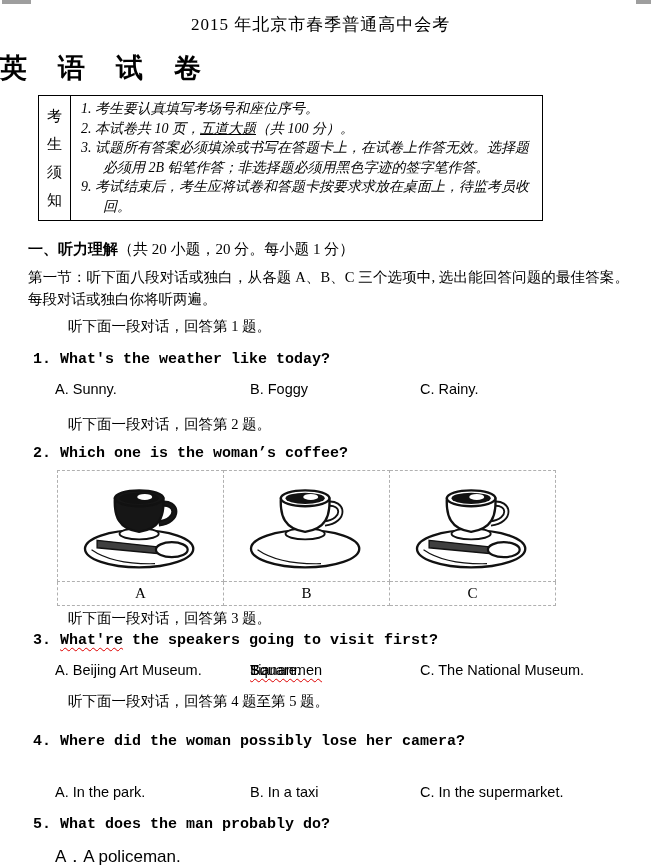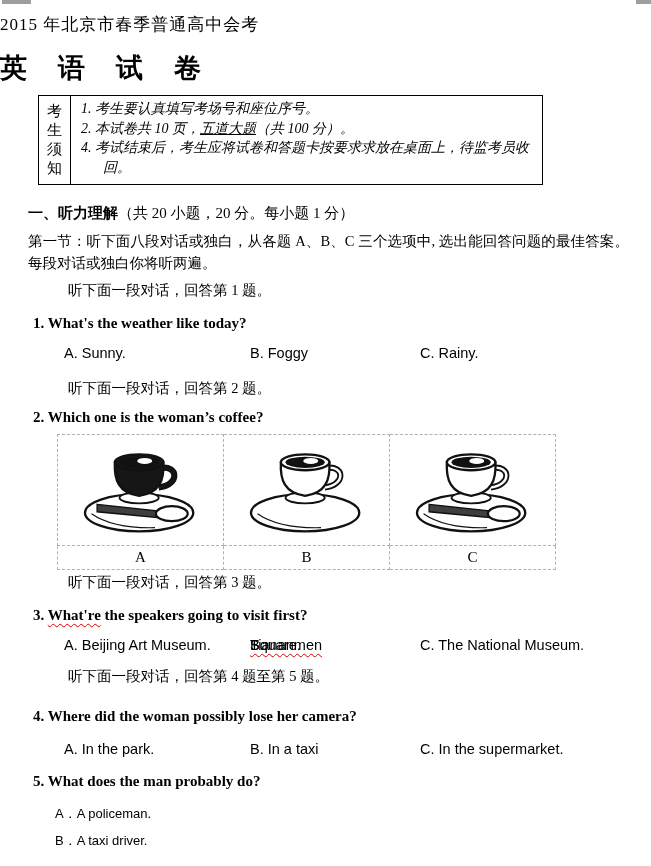--- a/index.html
+++ b/index.html
@@ -5,47 +5,47 @@
   html,body{margin:0;padding:0;}
   body{
     width:651px;height:866px;background:#ffffff;position:relative;
     font-family:"Liberation Serif","DejaVu Serif",serif;
     color:#000;overflow:hidden;
   }
   .corner-mark{position:absolute;top:0;height:4px;background:#9e9e9e;}
   .corner-left{left:2px;width:29px;}
   .corner-right{right:0;width:15px;}
 
-  .exam-title{margin:13px 10px 0 0;text-align:left;font-size:17px;letter-spacing:1px;}
+  .exam-title{margin:13px 10px 0 0;text-align:center;font-size:17px;letter-spacing:1px;}
   .paper-title{margin:14px 0 0 0;text-align:left;font-size:27px;font-weight:bold;letter-spacing:2px;}
 
   .notice-box{
     margin:9px 0 0 38px;width:505px;border:1.6px solid #000;
     display:flex;box-sizing:border-box;
   }
   .notice-side{
     width:31px;border-right:1.6px solid #000;display:flex;flex-direction:column;
     justify-content:space-around;align-items:center;font-size:15px;padding:6px 0;
   }
   .notice-body{flex:1;padding:3px 10px 4px 10px;font-size:14px;line-height:19.5px;}
   .n-item{padding-left:22px;text-indent:-22px;font-style:italic;}
   .u{text-decoration:underline;}
 
   .sec-heading{margin:19px 0 0 28px;font-size:15px;}
   .sec-heading .b{font-weight:bold;}
   .para{margin:7px 22px 0 28px;font-size:14.5px;line-height:22px;text-align:justify;}
   .cue{margin:6px 0 0 28px;font-size:14.5px;line-height:20px;padding-left:40px;}
 
   .q{margin:15px 0 0 33px;font-size:15px;font-weight:bold;
-     font-family:Liberation Serif, serif;}
+     font-family:Liberation Mono, monospace;}
   .opt-row{position:relative;height:20px;margin-top:13px;
      font-family:"Liberation Sans","DejaVu Sans",sans-serif;font-size:14.5px;}
   .opt-row span{position:absolute;top:0;white-space:nowrap;}
-  .posA{left:64px;} .posB{left:250px;} .posC{left:420px;}
-  .opt-line{margin:7px 0 0 55px;font-size:13px;
+  .posA{left:55px;} .posB{left:250px;} .posC{left:420px;}
+  .opt-line{margin:7px 0 0 55px;font-size:17px;
      font-family:"Liberation Sans","DejaVu Sans",sans-serif;line-height:20px;}
   .wavy{text-decoration-line:underline;text-decoration-style:wavy;
         text-decoration-color:#dd0000;text-decoration-thickness:1px;text-underline-offset:3px;}
 
   table.coffee{border-collapse:collapse;margin:8px 0 0 57px;}
   table.coffee td{border:1px dashed #b0b0b0;text-align:center;vertical-align:middle;}
   td.img-cell{width:163px;height:108px;}
   td.lbl-cell{height:21px;font-size:15px;font-family:"Liberation Serif",serif;}
 </style>
 </head>
@@ -60,21 +60,22 @@
 <div class="notice-box">
   <div class="notice-side">
     <span>考</span>
     <span>生</span>
     <span>须</span>
     <span>知</span>
   </div>
   <div class="notice-body">
     <div class="n-item">1. 考生要认真填写考场号和座位序号。</div>
     <div class="n-item"><span>2. 本试卷共 10 页，</span><span class="u">五道大题</span><span>（共 100 分）。</span></div>
-    <div class="n-item">4. 考试结束后，考生应将试卷和答题卡按要求求放在桌面上，待监考员收回。</div>
+    <div class="n-item">3. 试题所有答案必须填涂或书写在答题卡上，在试卷上作答无效。选择题必须用 2B 铅笔作答；非选择题必须用黑色字迹的签字笔作答。</div>
+    <div class="n-item">9. 考试结束后，考生应将试卷和答题卡按要求求放在桌面上，待监考员收回。</div>
   </div>
 </div>
 
 <div class="sec-heading">
   <span class="b">一、听力理解</span><span>（共 20 小题，20 分。每小题 1 分）</span>
 </div>
 
 <div class="para">第一节：听下面八段对话或独白，从各题 A、B、C 三个选项中, 选出能回答问题的最佳答案。每段对话或独白你将听两遍。</div>
 
 <div class="cue">听下面一段对话，回答第 1 题。</div>
@@ -140,37 +141,37 @@
   <tr>
     <td class="lbl-cell">A</td>
     <td class="lbl-cell">B</td>
     <td class="lbl-cell">C</td>
   </tr>
 </tbody>
   </table>
 
 <div class="cue" style="margin-top:2px;">听下面一段对话，回答第 3 题。</div>
 
-<div class="q" style="margin-top:15px;">
+<div class="q" style="margin-top:4px;">
   <span>3. </span><span class="wavy">What're</span><span> the speakers going to visit first?</span>
 </div>
 <div class="opt-row">
   <span class="posA">A. Beijing Art Museum.</span>
   <span class="posB">
       <span>B. </span>
       <span class="wavy">Tiananmen</span>
       <span> Square.</span>
     </span>
   <span class="posC">C. The National Museum.</span>
 </div>
 
 <div class="cue" style="margin-top:9px;">听下面一段对话，回答第 4 题至第 5 题。</div>
 
 <div class="q" style="margin-top:22px;">4. Where did the woman possibly lose her camera?</div>
-<div class="opt-row" style="margin-top:16px;">
+<div class="opt-row" style="margin-top:34px;">
   <span class="posA">A. In the park.</span>
   <span class="posB">B. In a taxi</span>
   <span class="posC">C. In the supermarket.</span>
 </div>
 
 <div class="q" style="margin-top:12px;">5. What does the man probably do?</div>
 <div class="opt-line" style="margin-top:14px;">A．A policeman.</div>
 <div class="opt-line">B．A taxi driver.</div>
 
 </body></html>

